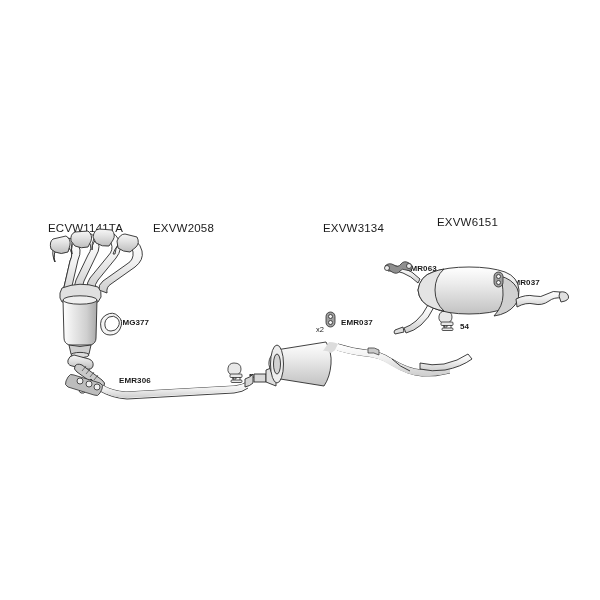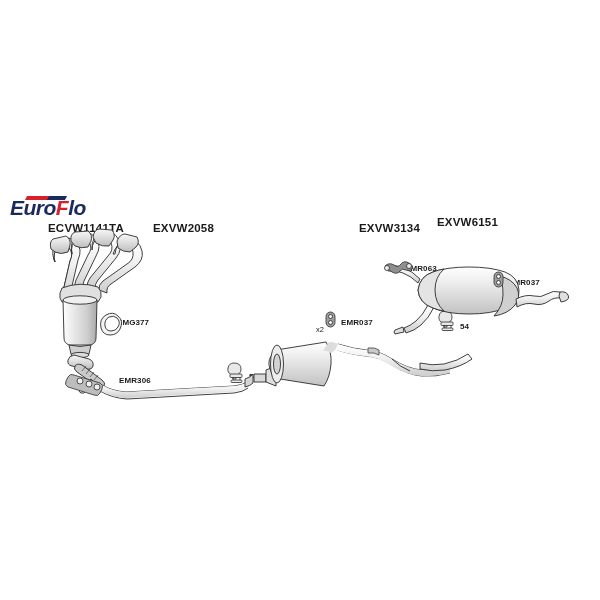--- a/index.html
+++ b/index.html
@@ -45,21 +45,21 @@
     height: 4px;
     background: linear-gradient(100deg, #d8202a 0%, #d8202a 55%, #1b2a5e 55%, #1b2a5e 100%);
     transform: skewX(-28deg);
   }
 
   
   .code-label {
     position: absolute;
     font-family: "Liberation Sans", sans-serif;
     font-size: 11.5px;
-    font-weight: bold;
+    font-weight: normal;
     color: #1a1a1a;
     white-space: nowrap;
     letter-spacing: 0.2px;
   }
 
   
   .part-label {
     position: absolute;
     font-family: "Liberation Sans", sans-serif;
     font-size: 8px;
@@ -83,28 +83,24 @@
     top: 0;
     width: 600px;
     height: 600px;
   }
 </style>
 </head>
 <body>
 
 <div id="page">
 
-  <div id="logo">
-    <div class="lg-swoosh"></div>
-    <span class="lg-euro">Euro</span><span class="lg-f">F</span><span class="lg-lo">lo</span>
-  </div>
 
   <div class="code-label" style="left:48px; top:222px;">ECVW1141TA</div>
   <div class="code-label" style="left:153px; top:222px;">EXVW2058</div>
-  <div class="code-label" style="left:323px; top:222px;margin-left:36px;">EXVW3134</div>
+  <div class="code-label" style="left:323px; top:222px;">EXVW3134</div>
   <div class="code-label" style="left:437px; top:216px;">EXVW6151</div>
 
   <div class="part-label" style="left:117px; top:318px;">EMG377</div>
   <div class="part-label" style="left:119px; top:376px;">EMR306</div>
   <div class="qty-label" style="left:316px; top:319px;">x2</div>
   <div class="part-label" style="left:341px; top:318px;">EMR037</div>
   <div class="part-label" style="left:405px; top:264px;">EMR063</div>
   <div class="part-label" style="left:508px; top:278px;">EMR037</div>
   <div class="part-label" style="left:249px; top:372px;">54</div>
   <div class="part-label" style="left:460px; top:322px;">54</div>

